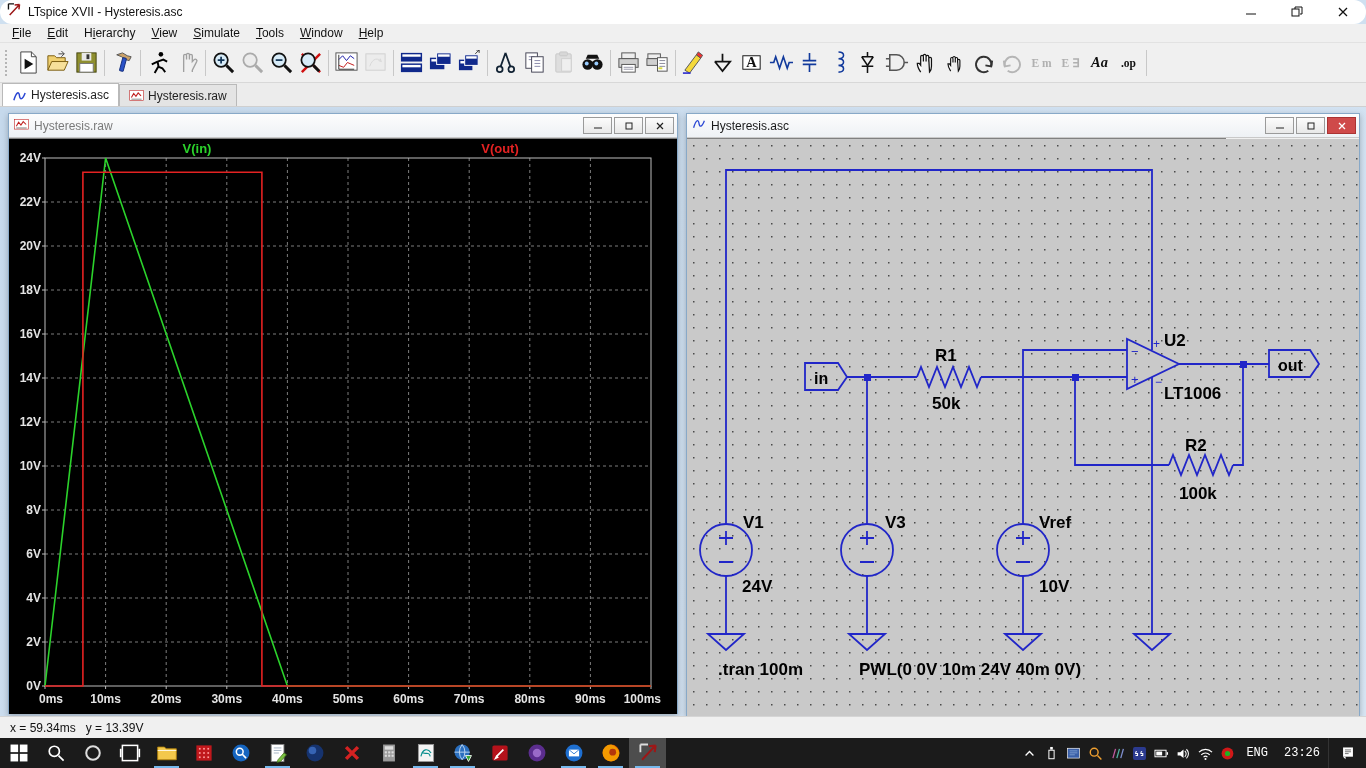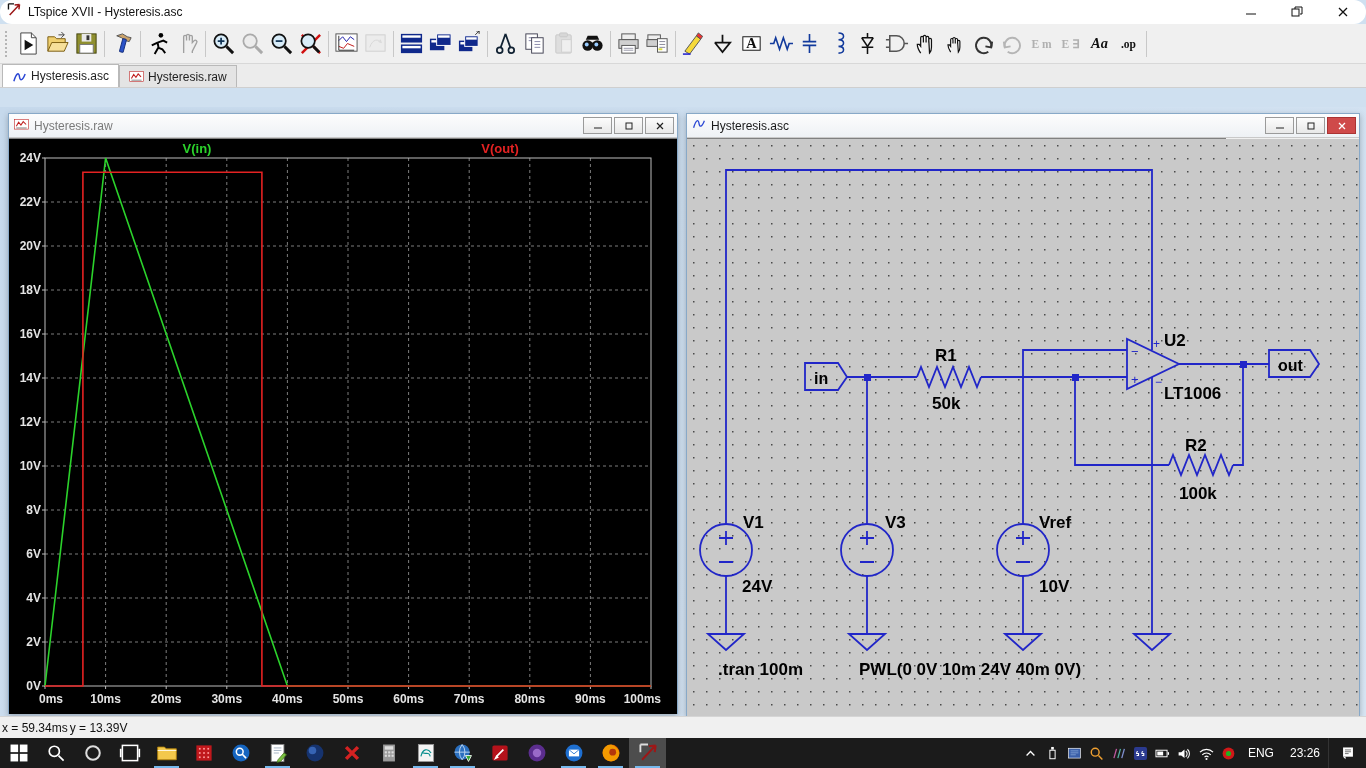--- a/index.html
+++ b/index.html
@@ -40,25 +40,25 @@
   .cbtns { margin-left:auto; display:flex; gap:2px; padding-right:3px; }
   .cbtn { width:29px; height:17px; display:flex; align-items:center; justify-content:center;
     background:linear-gradient(#fcfcfc,#e8e8e8); border:1px solid #9a9a9a; }
   .cbtn.close-red { background:#cf4a4a; border-color:#a33; }
   .plot-content  { width:668px; height:575px; background:#000; border-top:1px solid #808080; }
   .schem-content { width:539px; height:577px; border-top:1px solid #808080; }
 
   
   .statusbar { position:absolute; top:716px; left:0; width:1366px; height:22px; background:#f0f0f0;
     border-top:1px solid #d5d5d5; display:flex; align-items:center; font-size:12px; color:#111; }
-  .statusbar span { margin-left:2px; }
+  .statusbar span { margin-left:10px; }
 
   
   .taskbar { position:absolute; top:738px; left:0; width:1366px; height:30px; background:#1b1b1b;
-    display:flex; align-items:stretch; }
+    display:flex; align-items:stretch;font-family:Liberation Mono, monospace; }
   .task-slot { width:37px; display:flex; align-items:center; justify-content:center; position:relative; }
   .task-slot.running:after { content:""; position:absolute; left:6px; right:6px; bottom:0; height:2px;
     background:#76b9ed; }
   .task-slot.active { background:#4d4d4d; }
   .tray { margin-left:auto; display:flex; align-items:center; }
   .tray-ic { width:22px; display:flex; justify-content:center; align-items:center; }
   .tray-text { color:#fff; font-size:12px; padding:0 8px; }
   .notif { width:38px; display:flex; justify-content:center; align-items:center; border-left:1px solid #333; height:100%; }
 </style>
 </head>
@@ -87,20 +87,30 @@
           </svg>
         </span>
       <span class="wbtn">
           <svg width="12" height="12">
             <path d="M2 2 L10 10 M10 2 L2 10" stroke="#111" stroke-width="1.3"></path>
           </svg>
         </span>
     </div>
   </div>
 
+  <div class="menubar" id="menubar">
+      <span class="menu-item"><u>F</u>ile</span>
+      <span class="menu-item"><u>E</u>dit</span>
+      <span class="menu-item">H<u>i</u>erarchy</span>
+      <span class="menu-item"><u>V</u>iew</span>
+      <span class="menu-item"><u>S</u>imulate</span>
+      <span class="menu-item"><u>T</u>ools</span>
+      <span class="menu-item"><u>W</u>indow</span>
+      <span class="menu-item"><u>H</u>elp</span>
+    </div>
 
   <div class="toolbar" id="toolbar">
       <span class="grip"></span>
       <span class="tbtn">
         <svg width="25" height="25" viewBox="0 0 26 26">
           <path d="M5 2 h11 l5 5 v17 H5z" fill="#fff" stroke="#444"></path>
           <path d="M16 2 v5 h5" fill="none" stroke="#444"></path>
           <path d="M9 9 l9 5.5 -9 5.5z" fill="#111"></path>
         </svg>
       </span>

